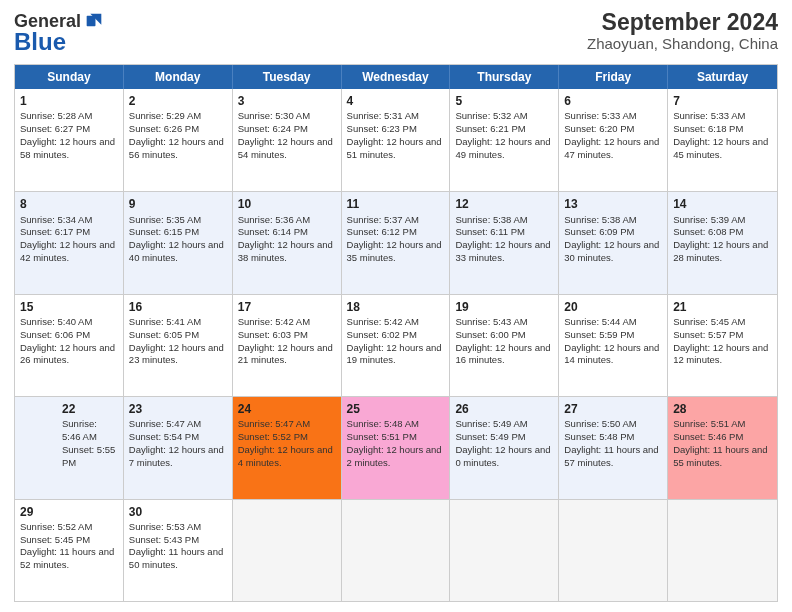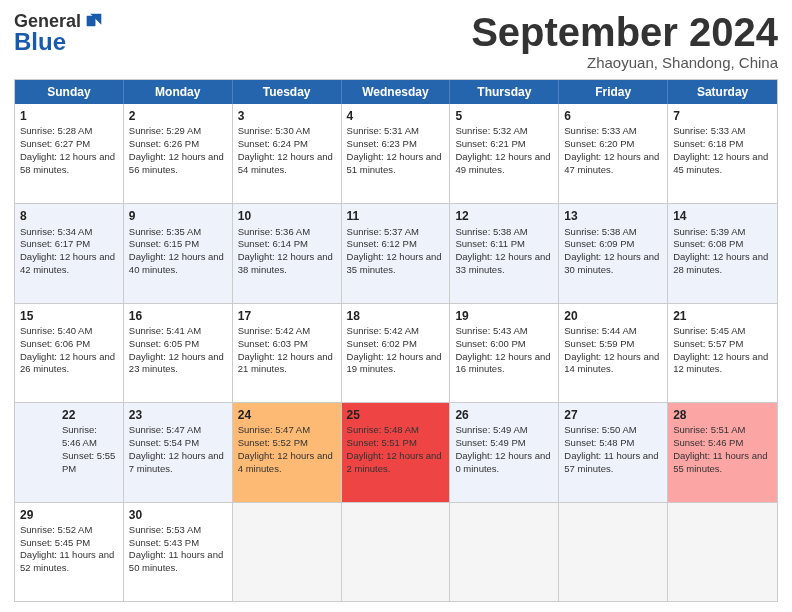--- a/index.html
+++ b/index.html
@@ -39,21 +39,21 @@
     .logo-general { font-weight: bold; color: #333; }
     .logo-icon {
       width: 22px;
       height: 22px;
       margin-left: 2px;
     }
     .title-block {
       text-align: right;
     }
     .month-title {
-      font-size: 40px;
+      font-size: 23px;
       font-weight: bold;
       color: #333;
       line-height: 1.1;
     }
     .subtitle {
       font-size: 15px;
       color: #555;
     }
     .calendar {
       flex: 1;
@@ -284,27 +284,27 @@
           <span class="day-num">22</span>
           <span>Sunrise: 5:46 AM</span><br>
           <span>Sunset: 5:55 PM</span><br>
         </div>
         <div class="cal-cell" style="background:#edf2fb;">
           <span class="day-num">23</span>
           <span>Sunrise: 5:47 AM</span><br>
           <span>Sunset: 5:54 PM</span><br>
           <span>Daylight: 12 hours and 7 minutes.</span>
         </div>
-        <div class="cal-cell" style="background:#fdba74;">
+        <div class="cal-cell" style="background:#f97316;">
           <span class="day-num">24</span>
           <span>Sunrise: 5:47 AM</span><br>
           <span>Sunset: 5:52 PM</span><br>
           <span>Daylight: 12 hours and 4 minutes.</span>
         </div>
-        <div class="cal-cell" style="background:#ef4444;">
+        <div class="cal-cell" style="background:#f9a8d4;">
           <span class="day-num">25</span>
           <span>Sunrise: 5:48 AM</span><br>
           <span>Sunset: 5:51 PM</span><br>
           <span>Daylight: 12 hours and 2 minutes.</span>
         </div>
         <div class="cal-cell" style="background:#edf2fb;">
           <span class="day-num">26</span>
           <span>Sunrise: 5:49 AM</span><br>
           <span>Sunset: 5:49 PM</span><br>
           <span>Daylight: 12 hours and 0 minutes.</span>

